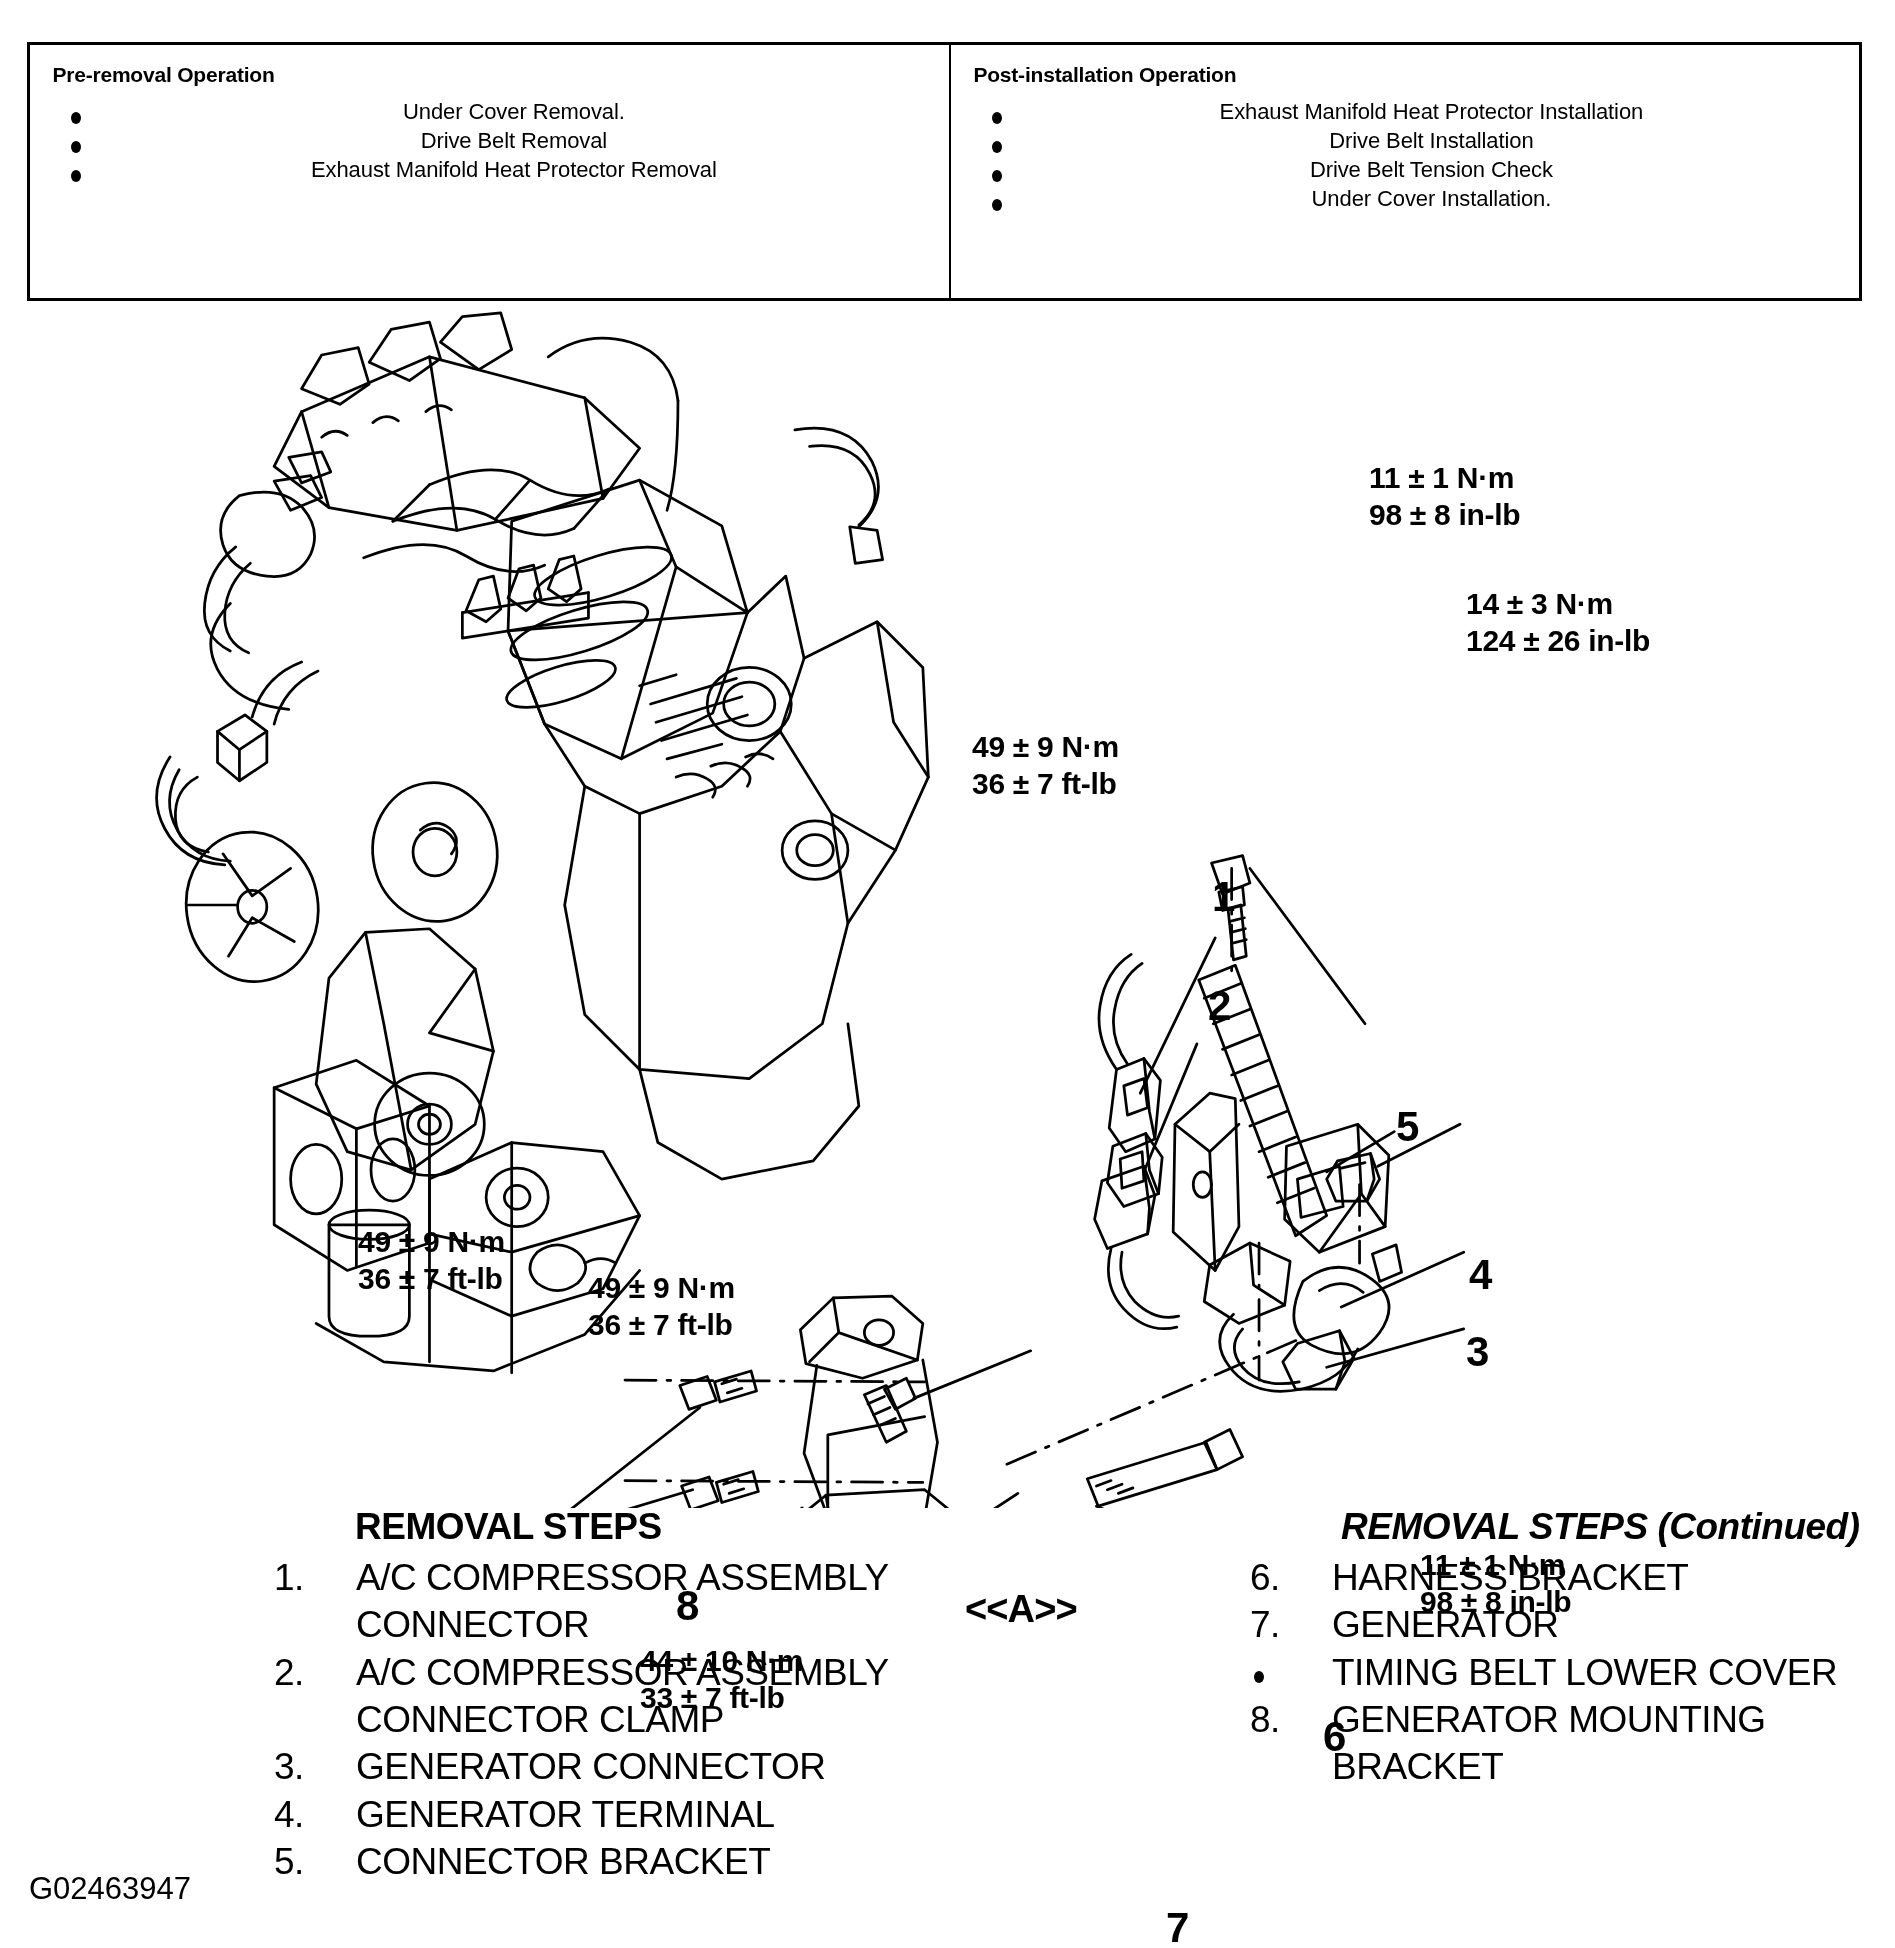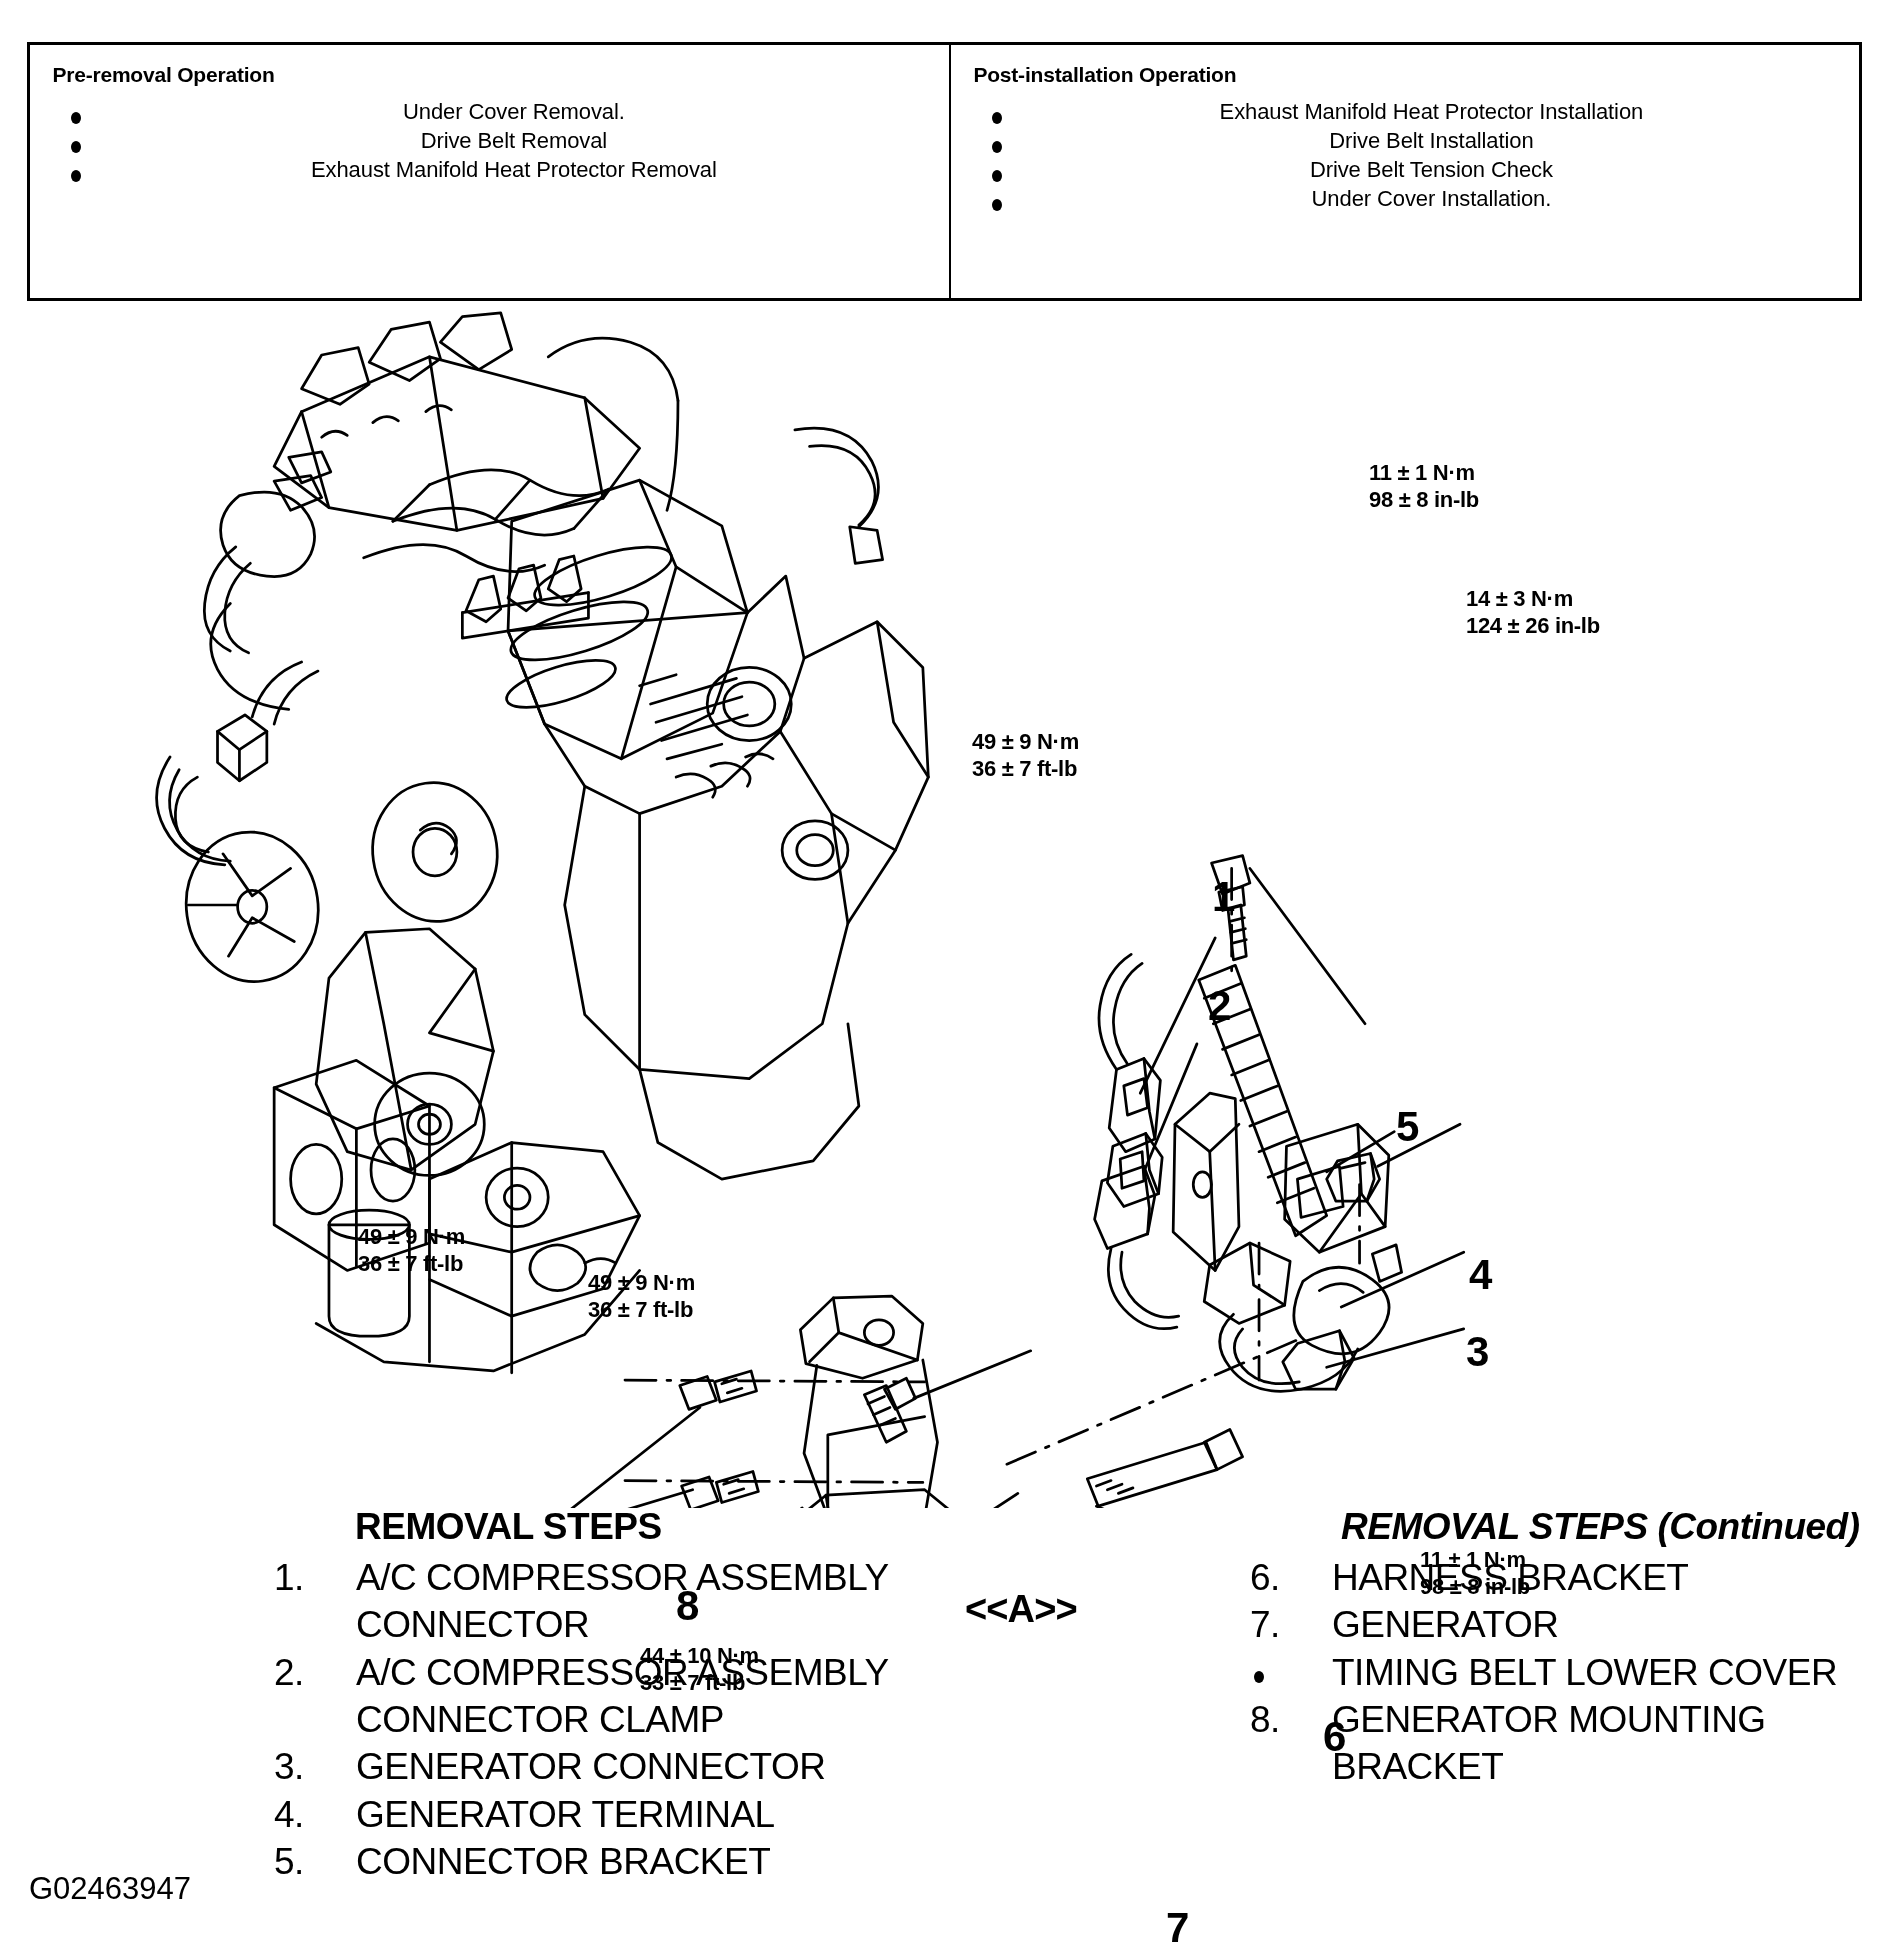--- a/index.html
+++ b/index.html
@@ -69,21 +69,21 @@
     position: absolute;
     left: 0;
     top: 302px;
     width: 1895px;
     height: 1206px;
   }
   #figure svg { display: block; }
 
   .torque {
     position: absolute;
-    font-size: 22px;
+    font-size: 30px;
     font-weight: bold;
     line-height: 1.24;
     white-space: nowrap;
     letter-spacing: -0.3px;
   }
   .callout {
     position: absolute;
     font-size: 42px;
     font-weight: bold;
     line-height: 1;

